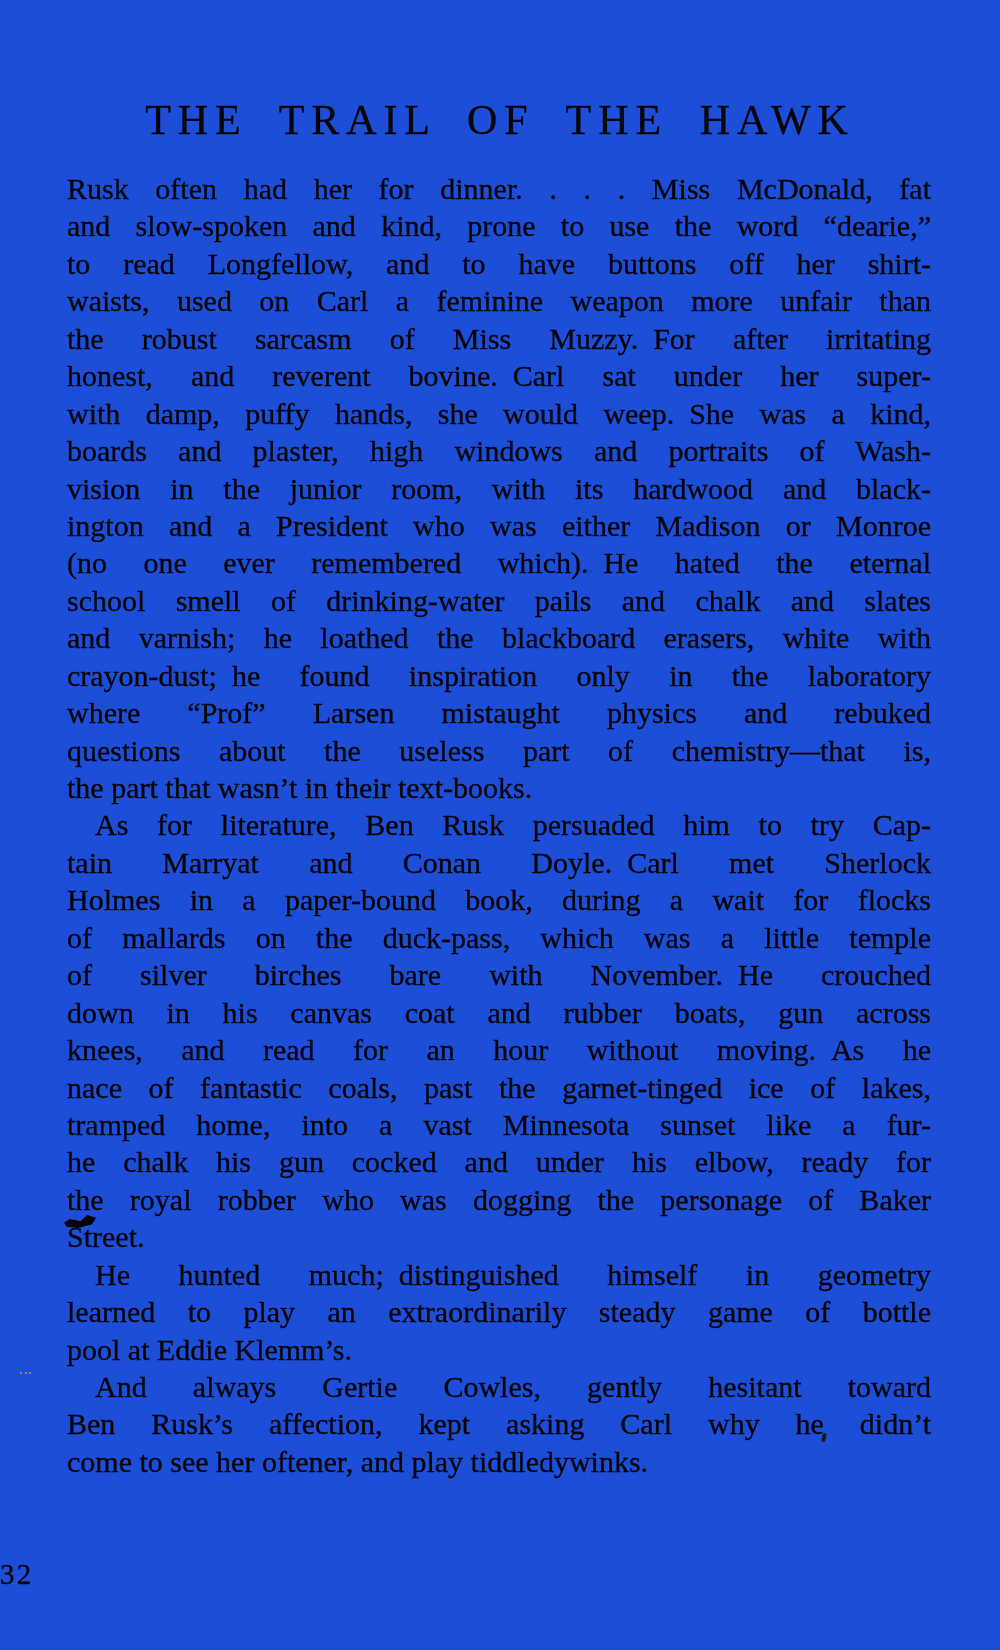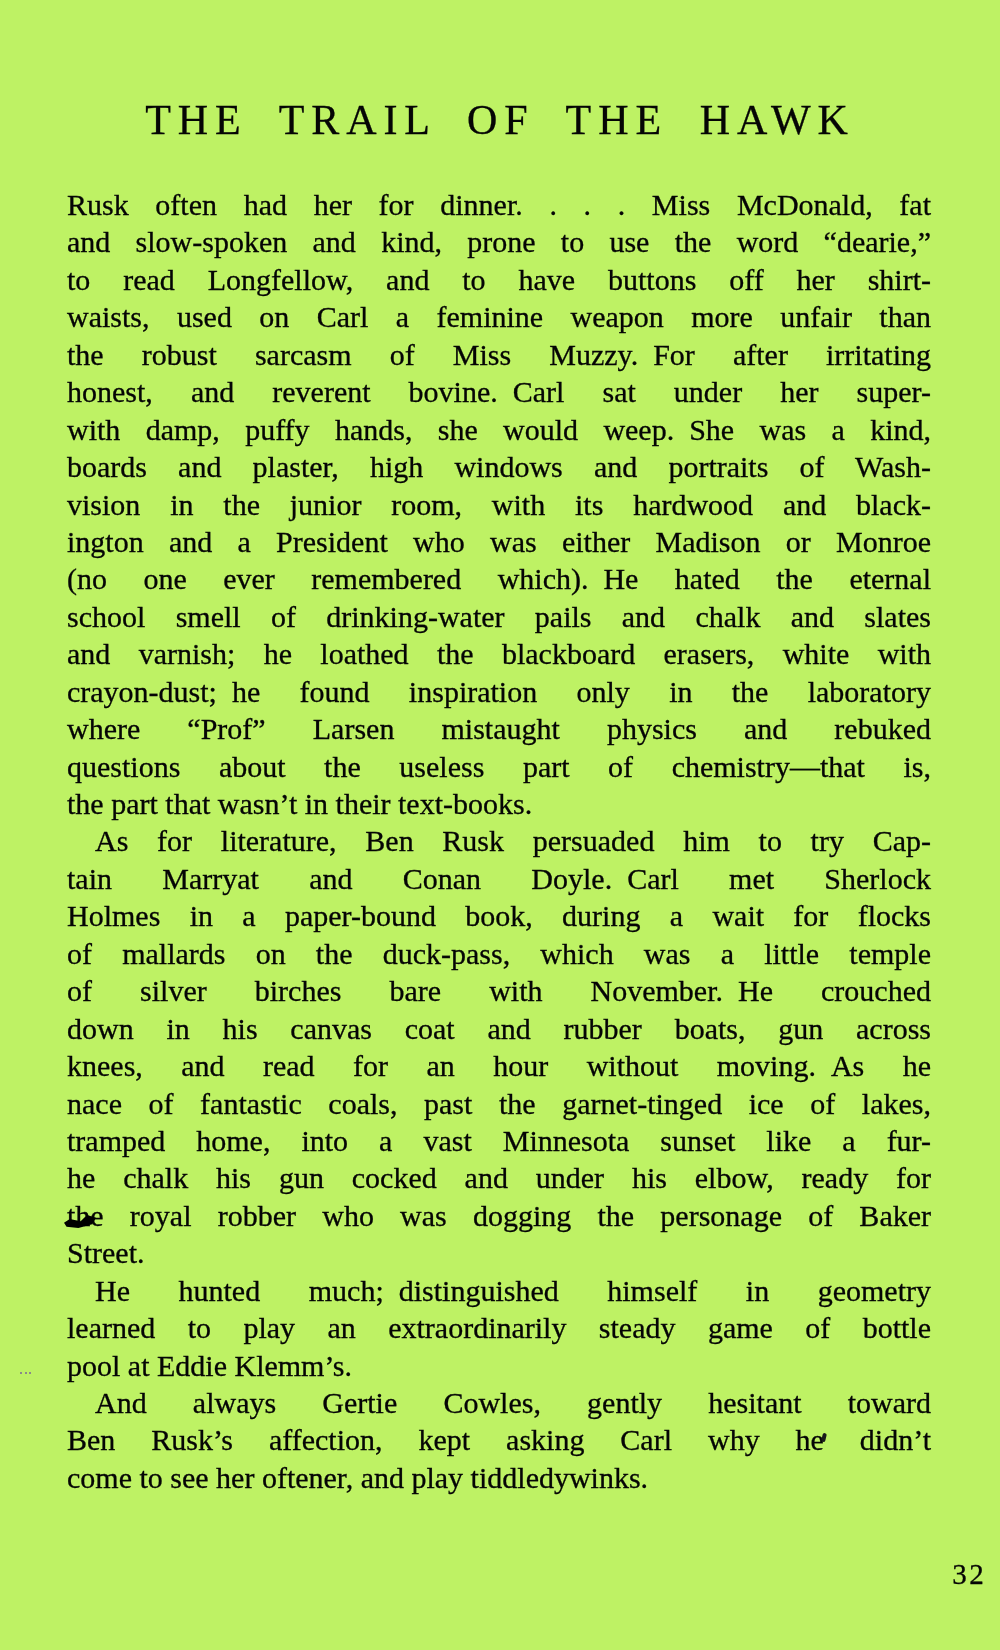--- a/index.html
+++ b/index.html
@@ -4,21 +4,21 @@
 <style>
   html, body {
     margin: 0;
     padding: 0;
     background: #ffffff;
   }
   .page {
     position: relative;
     width: 1000px;
     height: 1650px;
-    background: #bef264;
+    background: #1d4ed8;
     font-family: "Liberation Serif", serif;
     color: #050505;
     overflow: hidden;
     -webkit-text-stroke: 0.3px #050505;
   }
   .book-title {
     position: absolute;
     top: 96px;
     left: 0;
     width: 100%;
@@ -29,40 +29,39 @@
     word-spacing: 0.34em;
     white-space: nowrap;
   }
   .body-text {
     position: absolute;
     left: 67px;
     top: 170px;
     width: 864px;
     font-size: 30px;
     line-height: 37.45px;
-    margin-top: 16px;
   }
   .line {
     text-align: justify;
     text-align-last: justify;
     white-space: nowrap;
     height: 37.45px;
   }
   .line.indent {
     text-indent: 28px;
   }
   .line.end {
     text-align-last: left;
   }
   .page-number {
     position: absolute;
     top: 1558px;
     left: 0;
     width: 986px;
-    text-align: right;
+    text-align: left;
     font-size: 29px;
     letter-spacing: 0.08em;
   }
   
   .ink-smudge {
     position: absolute;
     left: 64px;
     top: 1215px;
     width: 32px;
     height: 13px;

